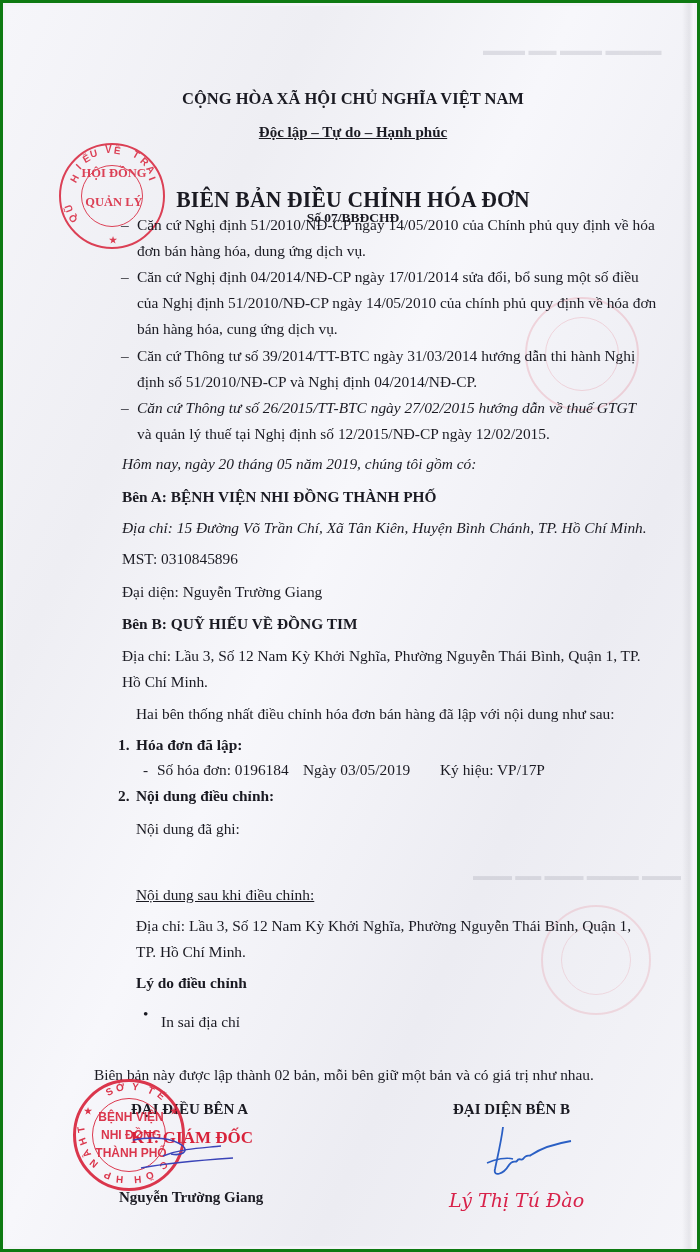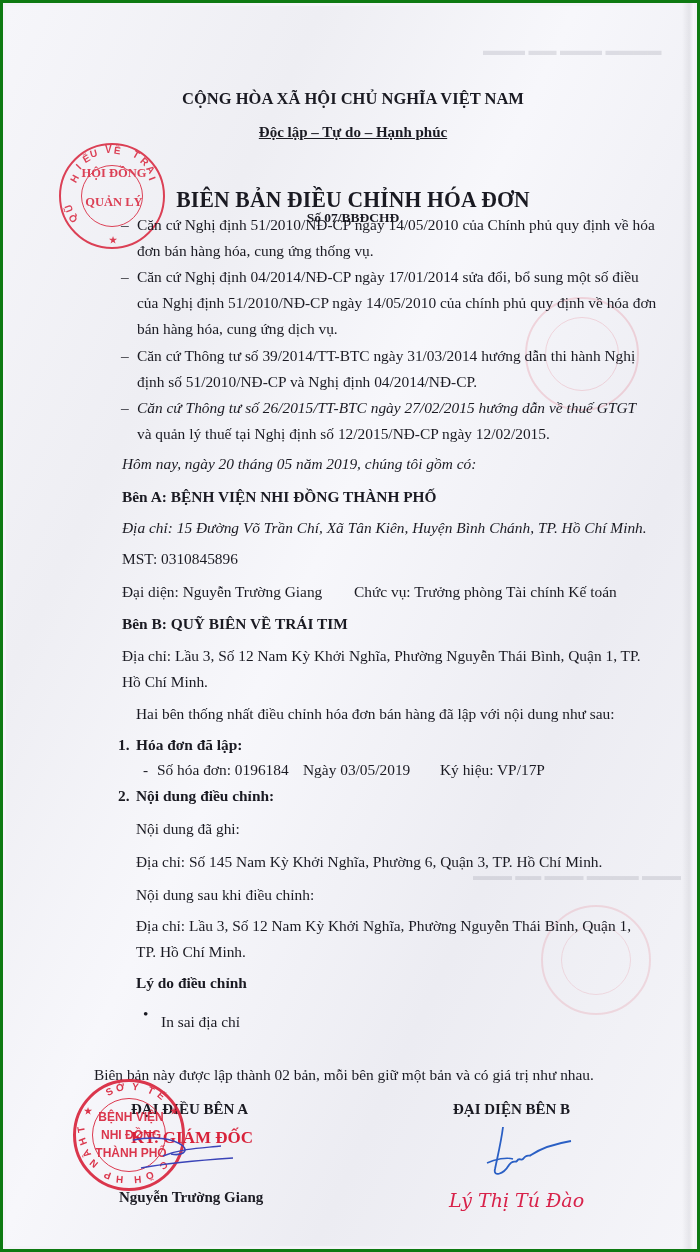--- a/index.html
+++ b/index.html
@@ -19,21 +19,21 @@
       background: linear-gradient(90deg, rgba(0,0,0,0) 0%, rgba(120,120,130,0.12) 60%, rgba(255,255,255,0.6) 100%);
     }
     .doc {
       position: absolute; left: 0; top: 0; width: 700px; height: 1252px;
       font-family: "Liberation Serif", serif; color: #1a1a22; font-size: 15.4px;
     }
     .abs { position: absolute; white-space: nowrap; }
     .center { text-align: center; }
     .b { font-weight: bold; }
     .i { font-style: italic; }
-    .u { }
+    .u { text-decoration: underline; }
     .t-nation { left: 0; width: 700px; top: 86px; font-size: 16.5px; font-weight: bold; }
     .t-motto { left: 0; width: 700px; top: 121px; font-size: 15px; font-weight: bold; text-decoration: underline; }
     .t-title { left: 0; width: 700px; top: 183px; font-size: 24px; font-weight: bold; letter-spacing: 0.2px; transform: scaleX(0.9); }
     .t-number { left: 0; width: 700px; top: 207px; font-size: 13.5px; font-weight: bold; }
     .dash { position: absolute; left: 118px; }
     .stamp {
       position: absolute; border-radius: 50%;
       border: 2.5px solid #d8223a; color: #d8223a;
       font-family: "Liberation Sans", sans-serif;
     }
@@ -84,21 +84,21 @@
     <div class="stamp" style="left:522px; top:294px; width:114px; height:114px; opacity:0.15; border-width:2px;">
       <div class="inner" style="left:18px; top:18px; width:74px; height:74px;"></div>
     </div>
     <div class="stamp" style="left:538px; top:902px; width:110px; height:110px; opacity:0.12; border-width:2px;">
       <div class="inner" style="left:18px; top:18px; width:70px; height:70px;"></div>
     </div>
 
     <div>
       <span class="dash" style="top:213px;">–</span>
       <span class="abs" style="left:134px; top:213px;">Căn cứ Nghị định 51/2010/NĐ-CP ngày 14/05/2010 của Chính phủ quy định về hóa</span>
-      <span class="abs" style="left:134px; top:239px;">đơn bán hàng hóa, cung ứng thống vụ.</span>
+      <span class="abs" style="left:134px; top:239px;">đơn bán hàng hóa, dung ứng dịch vụ.</span>
 
       <span class="dash" style="top:265px;">–</span>
       <span class="abs" style="left:134px; top:265px;">Căn cứ Nghị định 04/2014/NĐ-CP ngày 17/01/2014 sửa đổi, bổ sung một số điều</span>
       <span class="abs" style="left:134px; top:291px;">của Nghị định 51/2010/NĐ-CP ngày 14/05/2010 của chính phủ quy định về hóa đơn</span>
       <span class="abs" style="left:134px; top:317px;">bán hàng hóa, cung ứng dịch vụ.</span>
 
       <span class="dash" style="top:344px;">–</span>
       <span class="abs" style="left:134px; top:344px;">Căn cứ Thông tư số 39/2014/TT-BTC ngày 31/03/2014 hướng dẫn thi hành Nghị</span>
       <span class="abs" style="left:134px; top:370px;">định số 51/2010/NĐ-CP và Nghị định 04/2014/NĐ-CP.</span>
 
@@ -106,39 +106,37 @@
       <span class="abs" style="left:134px; top:396px;font-style:italic;">Căn cứ Thông tư số 26/2015/TT-BTC ngày 27/02/2015 hướng dẫn về thuế GTGT</span>
       <span class="abs" style="left:134px; top:422px;">và quản lý thuế tại Nghị định số 12/2015/NĐ-CP ngày 12/02/2015.</span>
     </div>
 
     <div class="abs i" style="left:119px; top:452px;">Hôm nay, ngày 20 tháng 05 năm 2019, chúng tôi gồm có:</div>
 
     <div class="abs b" style="left:119px; top:485px;">Bên A: BỆNH VIỆN NHI ĐỒNG THÀNH PHỐ</div>
     <div class="abs" style="left:119px; top:516px;font-style:italic;">Địa chỉ: 15 Đường Võ Trần Chí, Xã Tân Kiên, Huyện Bình Chánh, TP. Hồ Chí Minh.</div>
     <div class="abs" style="left:119px; top:547px;">MST: 0310845896</div>
     <div class="abs" style="left:119px; top:580px;">Đại diện: Nguyễn Trường Giang</div>
-    <div class="abs" style="left:351px; top:580px;">Chức vụ: Trưởng phòng Tài chính Kế toán</div>
 
-    <div class="abs b" style="left:119px; top:612px;">Bên B: QUỸ BIÊN VỀ TRÁI TIM</div>
+    <div class="abs b" style="left:119px; top:612px;">Bên B: QUỸ HIẾU VỀ ĐỒNG TIM</div>
     <div class="abs" style="left:119px; top:644px;">Địa chỉ: Lầu 3, Số 12 Nam Kỳ Khởi Nghĩa, Phường Nguyễn Thái Bình, Quận 1, TP.</div>
     <div class="abs" style="left:119px; top:670px;">Hồ Chí Minh.</div>
 
     <div class="abs" style="left:133px; top:702px;">Hai bên thống nhất điều chỉnh hóa đơn bán hàng đã lập với nội dung như sau:</div>
 
     <div class="abs b" style="left:115px; top:733px;">1.</div>
     <div class="abs b" style="left:133px; top:733px;">Hóa đơn đã lập:</div>
     <div class="abs" style="left:140px; top:758px;">-</div>
     <div class="abs" style="left:154px; top:758px;">Số hóa đơn: 0196184</div>
     <div class="abs" style="left:300px; top:758px;">Ngày 03/05/2019</div>
     <div class="abs" style="left:437px; top:758px;">Ký hiệu: VP/17P</div>
 
     <div class="abs b" style="left:115px; top:784px;">2.</div>
     <div class="abs b" style="left:133px; top:784px;">Nội dung điều chỉnh:</div>
     <div class="abs" style="left:133px; top:817px;">Nội dung đã ghi:</div>
-    <div class="abs" style="left:133px; top:850px;">Địa chỉ: Số 145 Nam Kỳ Khởi Nghĩa, Phường 6, Quận 3, TP. Hồ Chí Minh.</div>
     <div class="abs u" style="left:133px; top:883px;">Nội dung sau khi điều chỉnh:</div>
     <div class="abs" style="left:133px; top:914px;">Địa chỉ: Lầu 3, Số 12 Nam Kỳ Khởi Nghĩa, Phường Nguyễn Thái Bình, Quận 1,</div>
     <div class="abs" style="left:133px; top:940px;">TP. Hồ Chí Minh.</div>
     <div class="abs b" style="left:133px; top:971px;text-align:center;">Lý do điều chỉnh</div>
     <div class="abs" style="left:140px; top:1002px;">•</div>
     <div class="abs" style="left:158px; top:1002px;margin-top:8px;">In sai địa chỉ</div>
 
     <div class="abs" style="left:91px; top:1063px;">Biên bản này được lập thành 02 bản, mỗi bên giữ một bản và có giá trị như nhau.</div>
 
     <div class="abs b" style="left:128px; top:1098px; font-size:15px;">ĐẠI ĐIỀU BÊN A</div>

